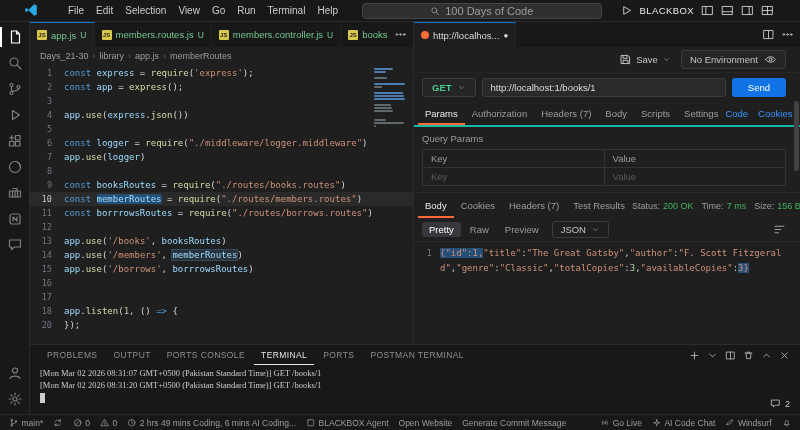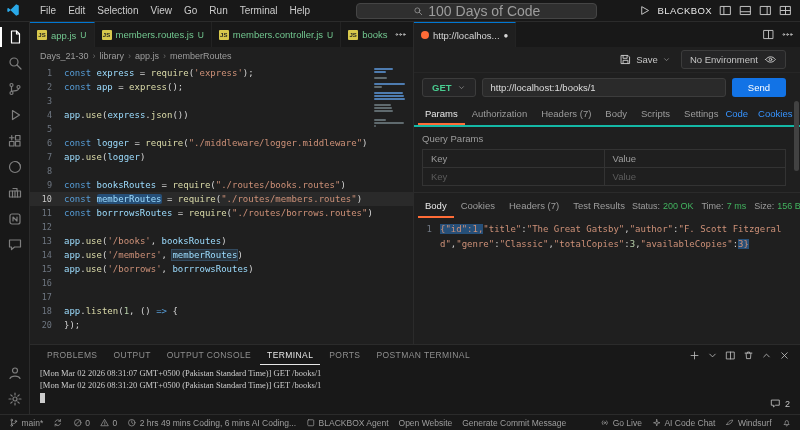--- a/index.html
+++ b/index.html
@@ -3,26 +3,26 @@
 <meta charset="utf-8">
 <style>
   *{box-sizing:border-box;margin:0;padding:0}
   html,body{width:800px;height:430px;overflow:hidden}
   body{font-family:"Liberation Sans",sans-serif;font-size:10px;color:#cccccc;background:#1f1f1f;-webkit-font-smoothing:antialiased}
   svg{display:block}
   .icon svg,.sb-ic svg{width:13px;height:13px;stroke:currentColor}
   .app{display:flex;flex-direction:column;width:800px;height:430px}
 
   
-  .titlebar{height:22px;flex:none;background:#181818;border-bottom:1px solid #2b2b2b;display:flex;align-items:center;padding:0 6px;gap:8px}
+  .titlebar{height:22px;flex:none;background:#181818;border-bottom:1px solid #2b2b2b;display:flex;align-items:center;padding:0 24px;gap:18px}
   .vs-logo{width:16px;height:16px;margin-right:4px}
   .vs-logo svg{width:14px;height:14px}
   .menubar{display:flex}
   .menu-item{padding:2px 6px;color:#cccccc;font-size:10px;border-radius:3px;cursor:default}
-  .search{margin:0 auto;width:241px;height:16px;background:#2f2f2f;border:1px solid #454545;border-radius:4px;display:flex;align-items:center;justify-content:center;gap:5px;color:#9d9d9d;font-size:14px}
+  .search{margin:0 auto;width:241px;height:16px;background:#2f2f2f;border:1px solid #454545;border-radius:4px;display:flex;align-items:center;justify-content:center;gap:5px;color:#9d9d9d;font-size:11px}
   .search .icon svg{width:10px;height:10px}
   .tb-right{display:flex;align-items:center;gap:7px;color:#c5c5c5;padding-right:2px}
   .tb-right .icon svg{width:13px;height:13px}
   .brand{font-size:9.5px;color:#e8e8e8;letter-spacing:.4px}
 
   
   .main{flex:1;display:flex;min-height:0}
   .activitybar{width:30px;flex:none;background:#181818;border-right:1px solid #2b2b2b;display:flex;flex-direction:column;align-items:center;padding:2px 0}
   .ab-top,.ab-bottom{display:flex;flex-direction:column;align-items:center;width:100%}
   .ab-bottom{margin-top:auto}
@@ -474,39 +474,59 @@
                     <span class="meta">
                       <span class="meta-lab">Time:</span>
                       <span class="meta-val">7 ms</span>
                     </span>
                     <span class="meta">
                       <span class="meta-lab">Size:</span>
                       <span class="meta-val">156 B</span>
                     </span>
                   </div>
               </div>
+              <div class="view-row">
+                <div class="vt-list">
+                    <span class="view-tab active">Pretty</span>
+                    <span class="view-tab">Raw</span>
+                    <span class="view-tab">Preview</span>
+                  </div>
+                <span class="fmt">
+                  <span>JSON</span>
+                  <span class="caret">
+                      <svg viewBox="0 0 16 16" fill="none" stroke="currentColor" stroke-width="1.2" stroke-linecap="round" stroke-linejoin="round">
+                        <path d="M4.5 6.5L8 10l3.5-3.5"></path>
+                      </svg>
+                    </span>
+                </span>
+                <span class="wrap-btn icon">
+                    <svg viewBox="0 0 16 16" fill="none" stroke="currentColor" stroke-width="1.2" stroke-linecap="round" stroke-linejoin="round">
+                      <path d="M2.5 4h11M2.5 8h7M2.5 12h4.5"></path>
+                    </svg>
+                  </span>
+              </div>
               <div class="resp-body">
                 <span class="resp-ln">1</span>
                 <div class="resp-code"><span class="c-jsel">{"id":1,</span><span class="c-js">"title"</span><span class="c-jp">:</span><span class="c-js">"The Great Gatsby"</span><span class="c-jp">,</span><span class="c-js">"author"</span><span class="c-jp">:</span><span class="c-js">"F. Scott Fitzgerald"</span><span class="c-jp">,</span><span class="c-js">"genre"</span><span class="c-jp">:</span><span class="c-js">"Classic"</span><span class="c-jp">,</span><span class="c-js">"totalCopies"</span><span class="c-jp">:</span><span class="c-jn">3</span><span class="c-jp">,</span><span class="c-js">"availableCopies"</span><span class="c-jp">:</span><span class="c-jsel">3}</span></div>
               </div>
             </div>
           </div>
           <div class="vscroll">
               <div class="thumb"></div>
             </div>
         </section>
 
       </div>
 
       <div class="panel">
         <div class="panel-tabs">
           <div class="pt-list">
               <span class="panel-tab">PROBLEMS</span>
               <span class="panel-tab">OUTPUT</span>
-              <span class="panel-tab">OUTPUT CONSOLE</span>
+              <span class="panel-tab">PORTS CONSOLE</span>
               <span class="panel-tab active">TERMINAL</span>
               <span class="panel-tab">PORTS</span>
               <span class="panel-tab">POSTMAN TERMINAL</span>
             </div>
           <div class="panel-actions">
               <span class="icon">
                 <svg viewBox="0 0 16 16" fill="none" stroke="currentColor" stroke-width="1.2" stroke-linecap="round" stroke-linejoin="round">
                   <path d="M8 3v10M3 8h10"></path>
                 </svg>
               </span>

